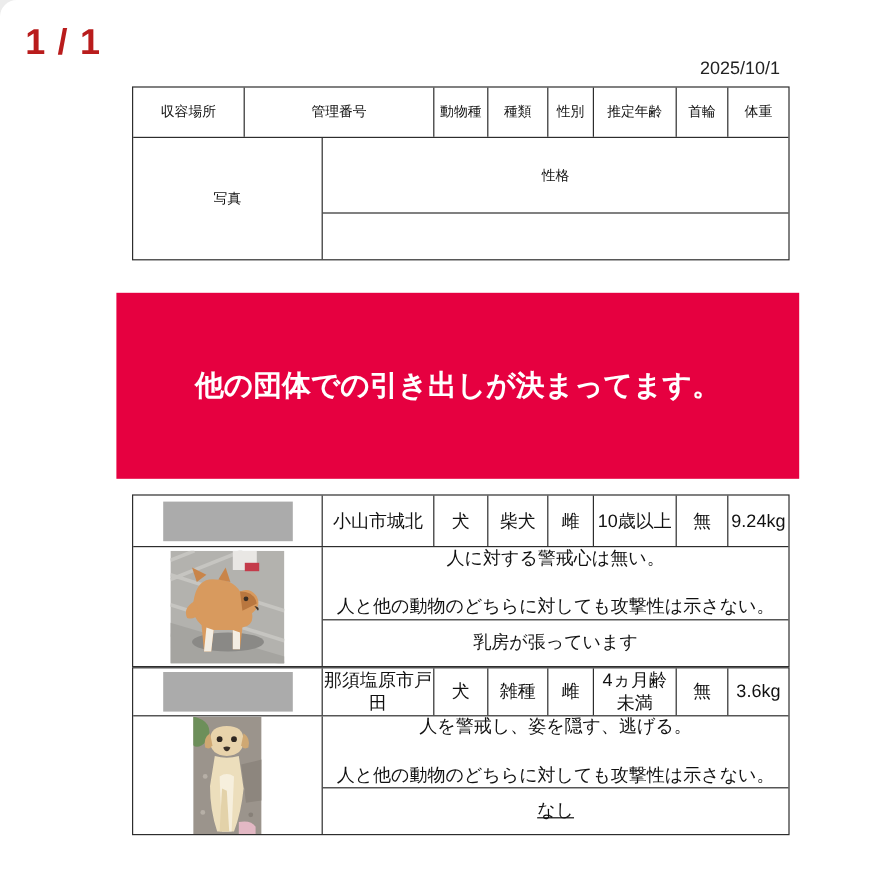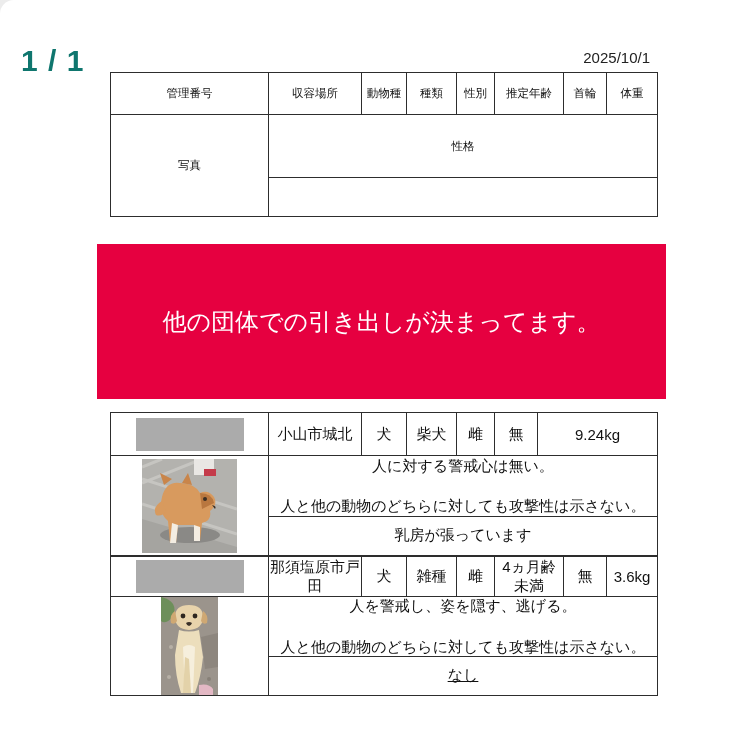--- a/index.html
+++ b/index.html
@@ -9,23 +9,22 @@
     font-family:"Liberation Sans","DejaVu Sans",sans-serif;
     position:relative;overflow:hidden;
   }
   .card{
     position:absolute;inset:0;
     background:#ffffff;
     border-top-left-radius:14px;
   }
   .page-indicator{
     position:absolute;left:21px;top:19px;
-    font-size:30px;font-weight:700;color:#0f766e;
+    font-size:30px;font-weight:700;color:#b91c1c;
     letter-spacing:1px;
-    margin-top:25px;
   }
   .date{
     position:absolute;top:49px;right:86px;
     font-size:15px;color:#222;
   }
 
   
   .tbl{
     position:absolute;
     border:1.5px solid #2d2d2d;
@@ -60,21 +59,21 @@
   #legend .row1 .cell{height:41px;}
   #legend .photo-cell{height:101px;}
   #legend .seikaku{height:63px;}
   #legend .tokki{height:38px;}
 
   
   .banner{
     position:absolute;left:97px;top:244px;width:569px;height:155px;
     background:#e60040;
     display:flex;flex-direction:column;align-items:center;justify-content:center;
-    color:#ffffff;font-weight:400;font-size:24px;line-height:1.33;
+    color:#ffffff;font-weight:700;font-size:24px;line-height:1.33;
     text-align:center;white-space:nowrap;
   }
 
   
   #animal-table-0{left:110px;top:412px;}
   #animal-table-1{left:110px;top:556px;}
   .info-row .cell{height:42px;}
   #animal-table-1 .info-row .cell{height:39px;}
   .redacted{width:108px;height:33px;background:#ababab;}
   .photo-cell2{height:99px;align-items:flex-start;justify-content:center;padding-top:3px;}
@@ -88,22 +87,22 @@
 </head>
 <body>
 
 <div class="card">
 
   <div class="page-indicator">1 / 1</div>
   <div class="date">2025/10/1</div>
 
   <div class="tbl" id="legend">
     <div class="trow row1 bB">
+      <div class="cell hdr c2 bR">収容場所</div>
       <div class="cell hdr c1 bR">管理番号</div>
-      <div class="cell hdr c2 bR">収容場所</div>
       <div class="cell hdr c3 bR">動物種</div>
       <div class="cell hdr c4 bR">種類</div>
       <div class="cell hdr c5 bR">性別</div>
       <div class="cell hdr c6 bR">推定年齢</div>
       <div class="cell hdr c7 bR">首輪</div>
       <div class="cell hdr c8">体重</div>
     </div>
     <div class="trow">
       <div class="cell hdr c1 bR photo-cell">写真</div>
       <div class="rightcol">
@@ -118,20 +117,21 @@
 
   <div class="tbl" id="animal-table-0">
     <div class="trow info-row bB">
       <div class="cell c1 bR">
         <div class="redacted"></div>
       </div>
       <div class="cell c2 bR">小山市城北</div>
       <div class="cell c3 bR">犬</div>
       <div class="cell c4 bR">柴犬</div>
       <div class="cell c5 bR">雌</div>
+      <div class="cell c6 bR">10歳以上</div>
       <div class="cell c7 bR">無</div>
       <div class="cell c8">9.24kg</div>
     </div>
     <div class="trow">
       <div class="cell c1 bR photo-cell2">
 
         <svg width="95" height="94" viewBox="0 0 95 94">
           <rect width="95" height="94" fill="#b3b2ae"></rect>
           <path d="M0 20 L95 50 M0 45 L95 75 M0 70 L95 94 M20 0 L0 8 M60 0 L0 24" stroke="#c6c5c1" stroke-width="3" fill="none"></path>
           <path d="M0 60 L95 88 L95 94 L0 94 Z" fill="#a5a4a0"></path>

